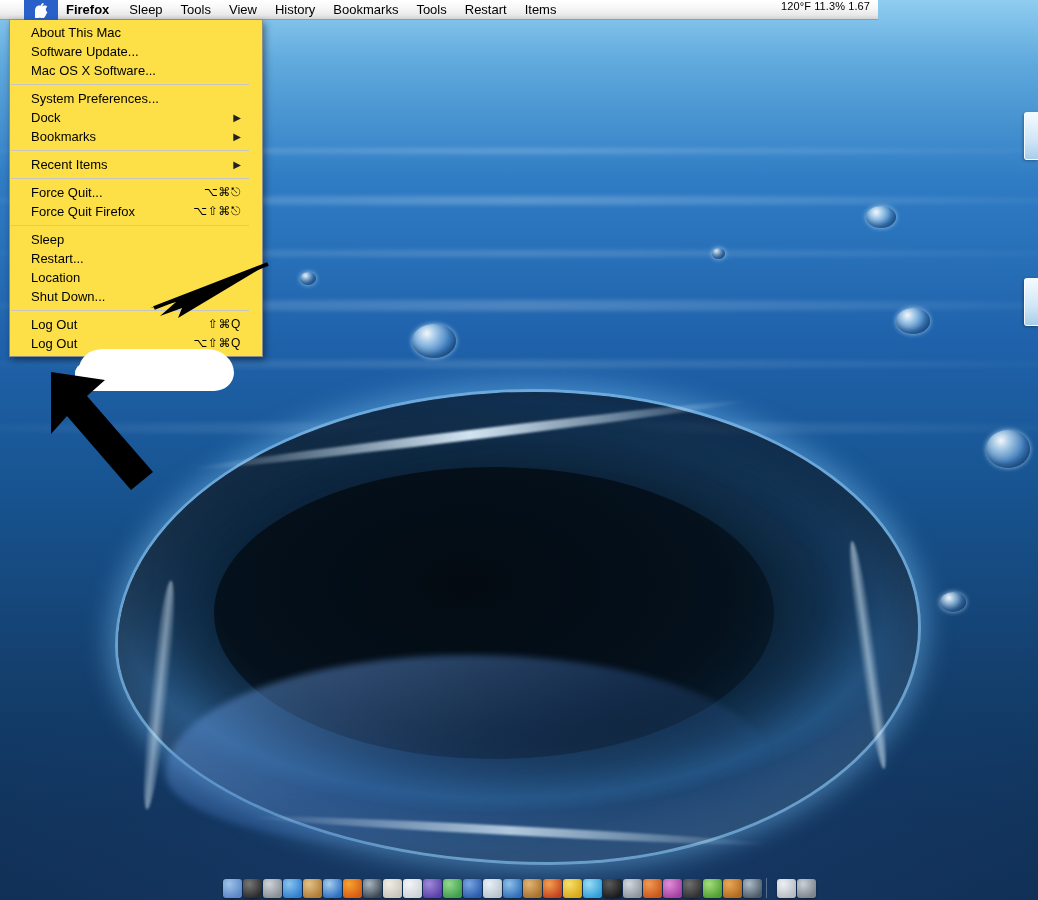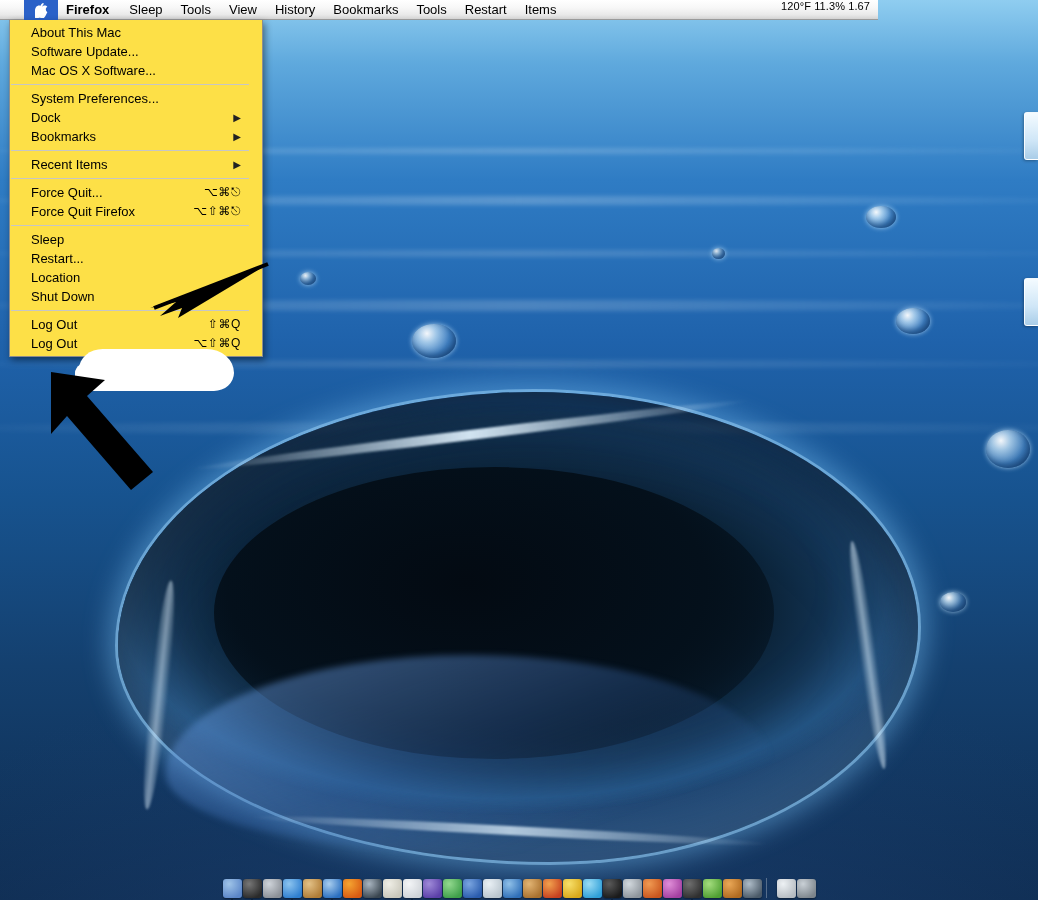--- a/index.html
+++ b/index.html
@@ -286,21 +286,21 @@
     </div>
     <div class="menu-row">
       <span class="label">Restart...</span>
       <span class="spacer"></span>
     </div>
     <div class="menu-row">
       <span class="label">Location</span>
       <span class="spacer"></span>
     </div>
     <div class="menu-row">
-      <span class="label">Shut Down</span>
+      <span class="label">Shut Down...</span>
       <span class="spacer"></span>
     </div>
     <div class="menu-sep"></div>
     <div class="menu-row">
       <span class="label">Log Out</span>
       <span class="spacer"></span>
       <span class="shortcut">⇧⌘Q</span>
     </div>
     <div class="menu-row">
       <span class="label">Log Out</span>

